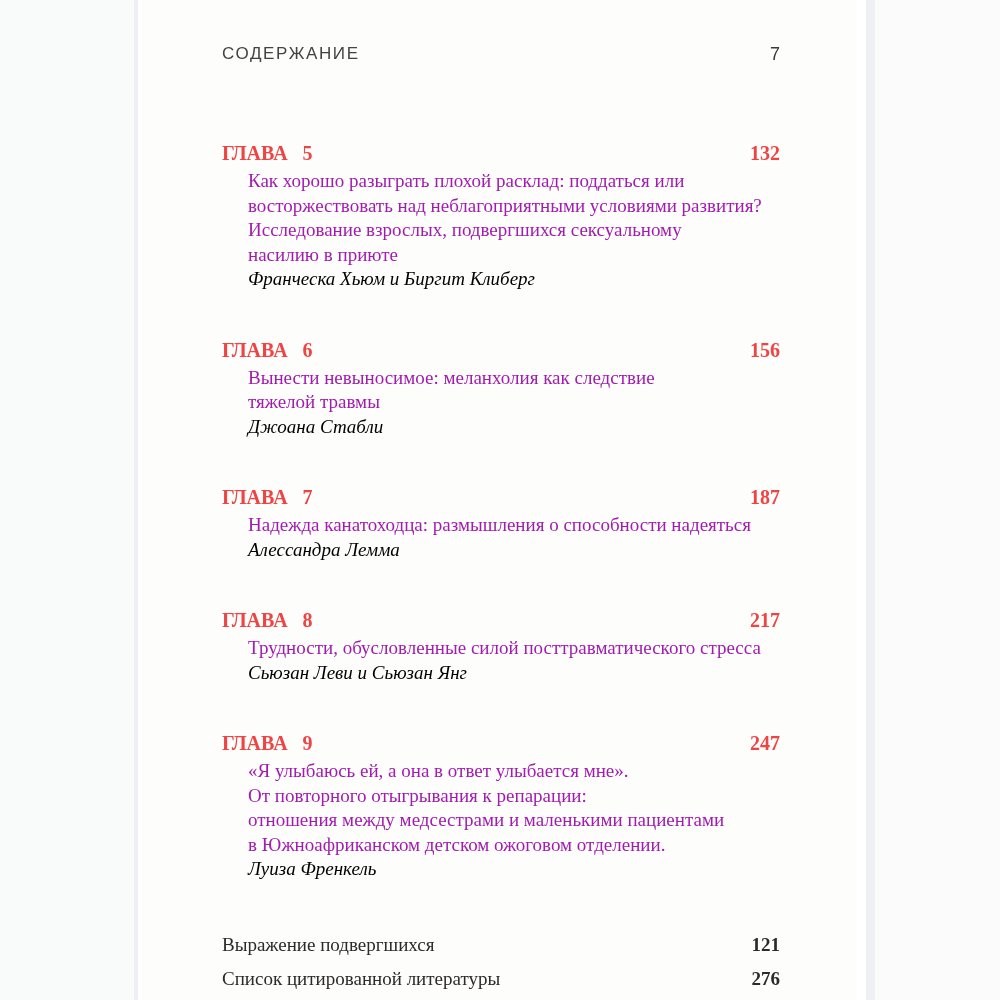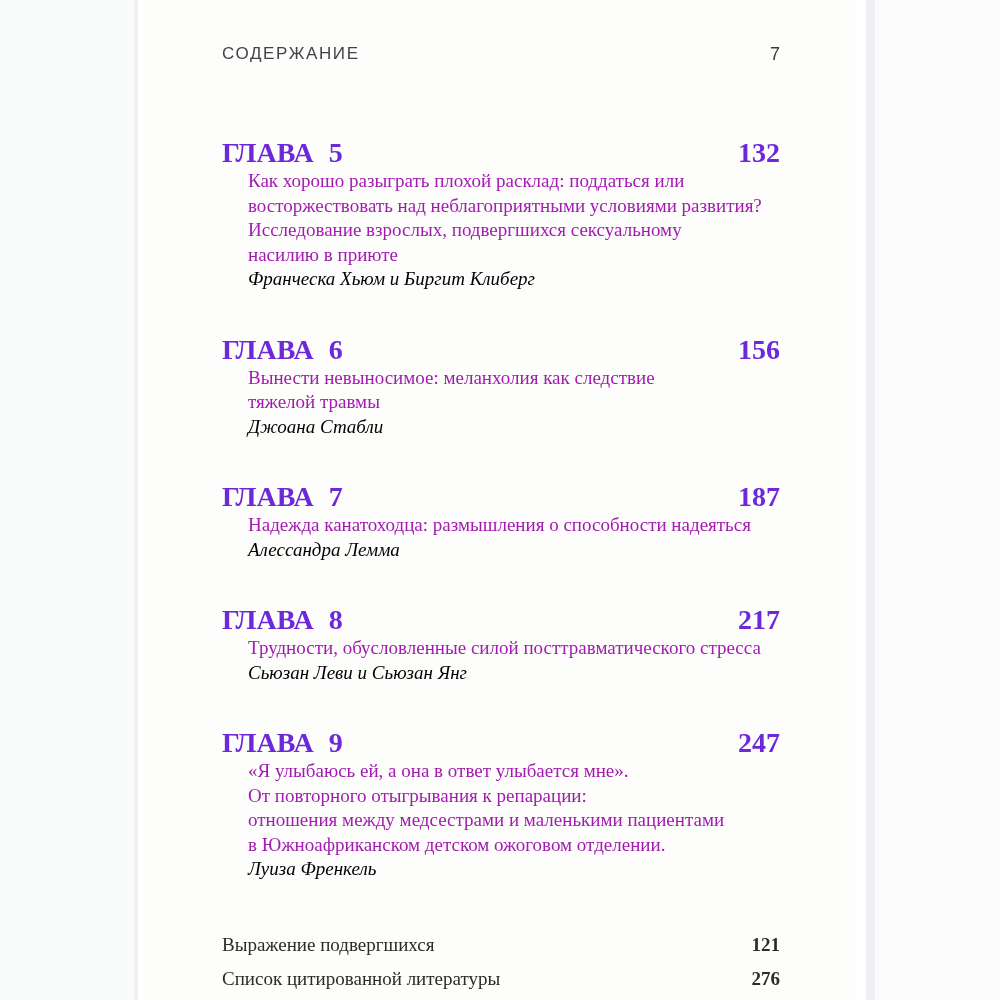--- a/index.html
+++ b/index.html
@@ -43,23 +43,23 @@
   .page-header .pagenum { font-size: 18px; color: #3a3a3a; }
 
   .toc { margin-top: 76px; }
 
   .chapter { margin-bottom: 46px; }
   .chapter-heading {
     display: flex;
     justify-content: space-between;
     align-items: baseline;
     font-weight: bold;
-    font-size: 28px;
+    font-size: 20px;
     line-height: 24px;
-    color: #6d28d9;
+    color: #ef4444;
   }
   .chapter-number { margin-left: 15px; }
   .chapter-page { font-weight: bold; }
 
   .chapter-body { margin-left: 26px; margin-top: 4px; }
   .chapter-description {
     font-size: 19px;
     line-height: 24.5px;
     white-space: pre-line;
     color: #a21caf;

